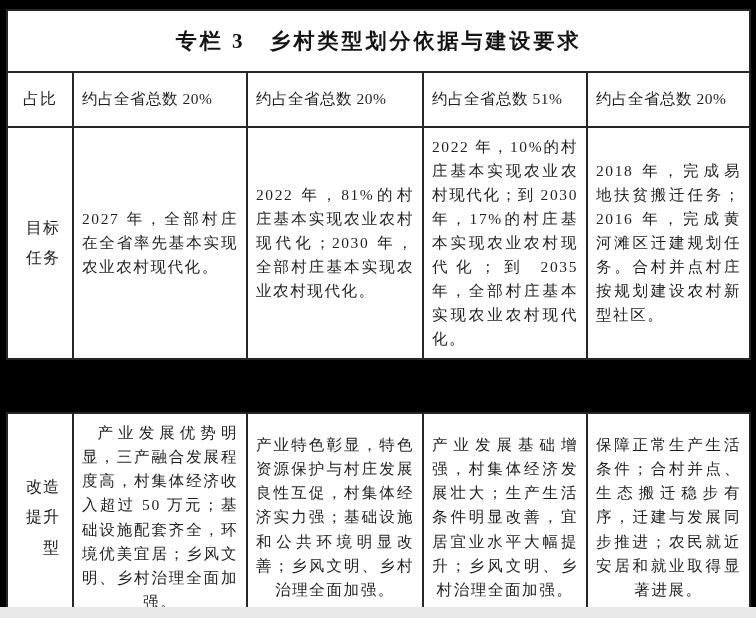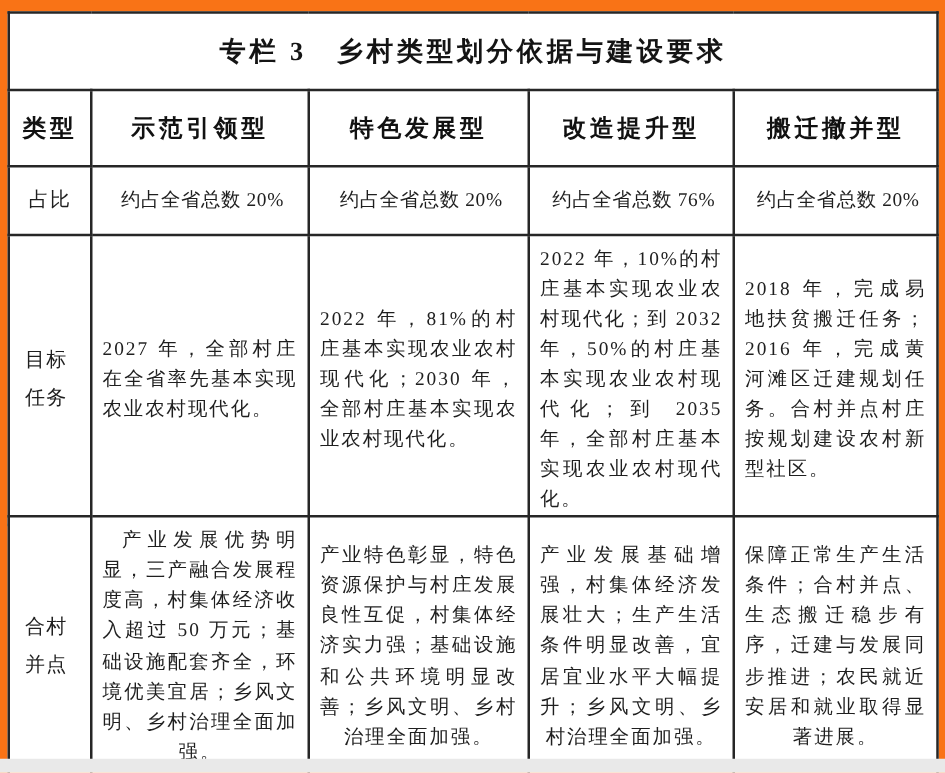--- a/index.html
+++ b/index.html
@@ -4,21 +4,21 @@
 <style>
   html, body {
     margin: 0;
     padding: 0;
     background: #fcfcfc;
   }
   .page {
     position: relative;
     width: 756px;
     height: 618px;
-    background: #f97316;
+    background: #000000;
     overflow: hidden;
     font-family: "Liberation Serif", "DejaVu Serif", serif;
     color: #1f1f1f;
   }
   table.box {
     position: absolute;
     left: 6px;
     border-collapse: collapse;
     table-layout: fixed;
     width: 743px;
@@ -53,28 +53,28 @@
   td.row-label {
     text-align: center;
     font-size: 16px;
     letter-spacing: 1px;
     padding: 0 2px;
   }
   .vlabel {
     display: inline-block;
     width: 40px;
     line-height: 1.9;
-    text-align: left;
+    text-align: right;
     letter-spacing: 1px;
   }
   td.share-cell {
     font-size: 15.5px;
     letter-spacing: 0.5px;
     padding: 0 4px 0 8px;
-    text-align: center;
+    text-align: left;
     white-space: nowrap;
   }
   tr.goal-row td.body-cell { height: 218px; }
   td.body-cell {
     font-size: 15.5px;
     line-height: 1.55;
     letter-spacing: 1.6px;
     text-align: justify;
     padding: 6px 8px;
   }
@@ -104,58 +104,51 @@
       <col style="width:66px">
       <col style="width:174px">
       <col style="width:176px">
       <col style="width:164px">
       <col style="width:163px">
     </colgroup>
     <tbody>
       <tr>
         <td class="title-cell" colspan="5">专栏 3　乡村类型划分依据与建设要求</td>
       </tr>
-      <tr class="head-row">
-        <td class="head-label">类型</td>
-        <td>示范引领型</td>
-        <td>特色发展型</td>
-        <td>改造提升型</td>
-        <td>搬迁撤并型</td>
-      </tr>
       <tr class="share-row">
         <td class="row-label">占比</td>
         <td class="share-cell">约占全省总数 20%</td>
         <td class="share-cell">约占全省总数 20%</td>
-        <td class="share-cell">约占全省总数 76%</td>
+        <td class="share-cell">约占全省总数 51%</td>
         <td class="share-cell">约占全省总数 20%</td>
       </tr>
       <tr class="goal-row">
         <td class="row-label">
           <span class="vlabel">目标任务</span>
         </td>
         <td class="body-cell">2027 年，全部村庄在全省率先基本实现农业农村现代化。</td>
         <td class="body-cell">2022 年，81%的村庄基本实现农业农村现代化；2030 年，全部村庄基本实现农业农村现代化。</td>
-        <td class="body-cell">2022 年，10%的村庄基本实现农业农村现代化；到 2032 年，50%的村庄基本实现农业农村现代化；到 2035 年，全部村庄基本实现农业农村现代化。</td>
+        <td class="body-cell">2022 年，10%的村庄基本实现农业农村现代化；到 2030 年，17%的村庄基本实现农业农村现代化；到 2035 年，全部村庄基本实现农业农村现代化。</td>
         <td class="body-cell">2018 年，完成易地扶贫搬迁任务；2016 年，完成黄河滩区迁建规划任务。合村并点村庄按规划建设农村新型社区。</td>
       </tr>
     </tbody>
   </table>
 
   <table class="box t2">
     <colgroup>
       <col style="width:66px">
       <col style="width:174px">
       <col style="width:176px">
       <col style="width:164px">
       <col style="width:163px">
     </colgroup>
     <tbody>
       <tr>
         <td class="row-label">
-          <span class="vlabel">合村并点</span>
+          <span class="vlabel">改造提升型</span>
         </td>
         <td class="body-cell first-indent">产业发展优势明显，三产融合发展程度高，村集体经济收入超过 50 万元；基础设施配套齐全，环境优美宜居；乡风文明、乡村治理全面加强。</td>
         <td class="body-cell">产业特色彰显，特色资源保护与村庄发展良性互促，村集体经济实力强；基础设施和公共环境明显改善；乡风文明、乡村治理全面加强。</td>
         <td class="body-cell">产业发展基础增强，村集体经济发展壮大；生产生活条件明显改善，宜居宜业水平大幅提升；乡风文明、乡村治理全面加强。</td>
         <td class="body-cell">保障正常生产生活条件；合村并点、生态搬迁稳步有序，迁建与发展同步推进；农民就近安居和就业取得显著进展。</td>
       </tr>
     </tbody>
   </table>
 
   <div class="footer-strip"></div>

